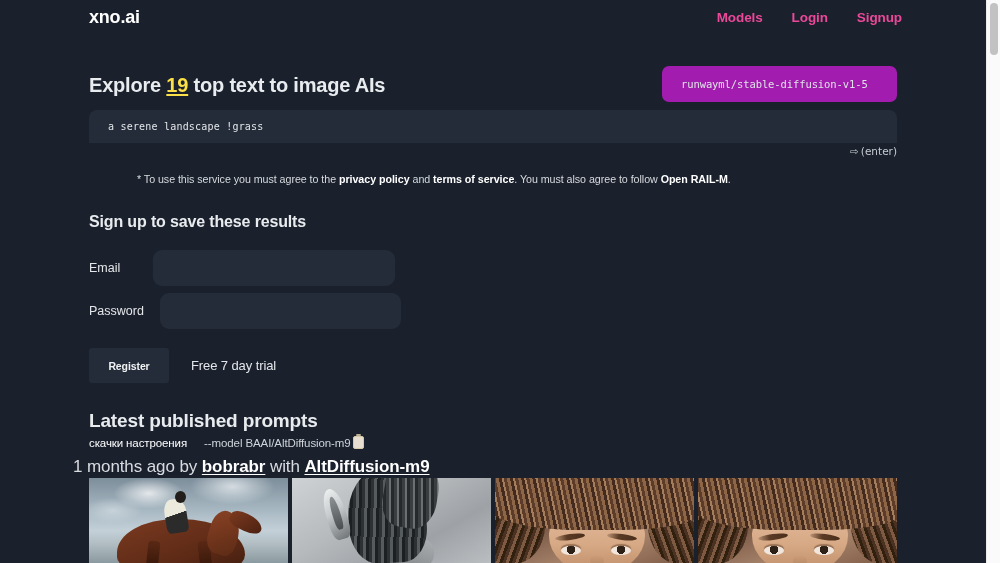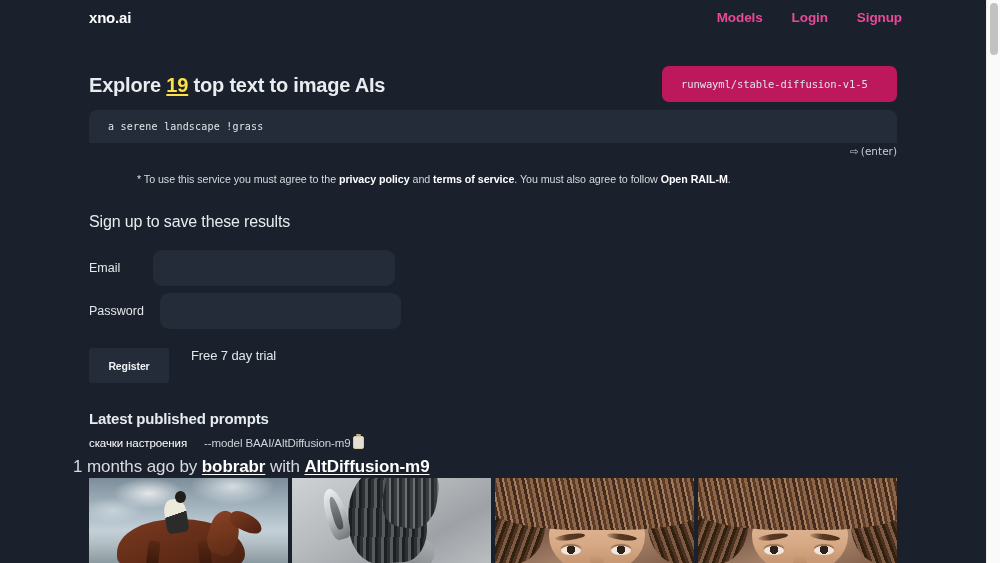--- a/index.html
+++ b/index.html
@@ -50,21 +50,21 @@
     position: absolute;
     left: 0; top: 0;
     width: 986px;
     height: 34px;
     display: flex;
     align-items: center;
   }
   .logo {
     position: absolute;
     left: 89px;
-    font-size: 15px;
+    font-size: 18px;
     font-weight: bold;
     letter-spacing: -0.2px;
     color: #ffffff;
   }
   .nav {
     position: absolute;
     right: 84px;
     display: flex;
     gap: 29px;
     align-items: center;
@@ -94,21 +94,21 @@
     text-decoration: underline;
     text-underline-offset: 2px;
   }
 
   .model-box {
     position: absolute;
     left: 662px;
     top: 66px;
     width: 235px;
     height: 36px;
-    background: #be185d;
+    background: #a21caf;
     border-radius: 7px;
     display: flex;
     align-items: center;
     padding-left: 19px;
     cursor: pointer;
   }
   .model-box-label {
     font-family: "DejaVu Sans Mono", monospace;
     font-size: 10.5px;
     color: #dfe3e8;
@@ -158,21 +158,21 @@
     margin-left: 48px;
   }
   .disclaimer b { color: #ffffff; font-weight: bold; }
 
   
   .signup-title {
     position: absolute;
     left: 89px;
     top: 213px;
     font-size: 16px;
-    font-weight: normal;
+    font-weight: bold;
     color: #e9ecef;
     letter-spacing: -0.15px;
   }
 
   .field-row {
     position: absolute;
     display: flex;
     align-items: center;
   }
   .field-row.email { left: 89px; top: 250px; }
@@ -199,20 +199,21 @@
     padding: 0 12px;
   }
   .field-input.email-in { width: 242px; }
   .field-input.pass-in { width: 241px; }
 
   .register-row {
     position: absolute;
     left: 89px;
     top: 348px;
     display: flex;
+    align-items: center;
   }
   .register-btn {
     width: 80px;
     height: 35px;
     background: #252c39;
     border: none;
     border-radius: 3px;
     color: #f0f2f4;
     font-family: "Liberation Sans", sans-serif;
     font-size: 10.5px;
@@ -225,21 +226,21 @@
     font-size: 13px;
     color: #e3e6ea;
     letter-spacing: -0.1px;
   }
 
   
   .latest-title {
     position: absolute;
     left: 89px;
     top: 410px;
-    font-size: 15px;
+    font-size: 19px;
     font-weight: bold;
     color: #e9ecef;
     letter-spacing: -0.15px;
   }
 
   .prompt-line {
     position: absolute;
     left: 89px;
     top: 436px;
     font-size: 11.5px;

